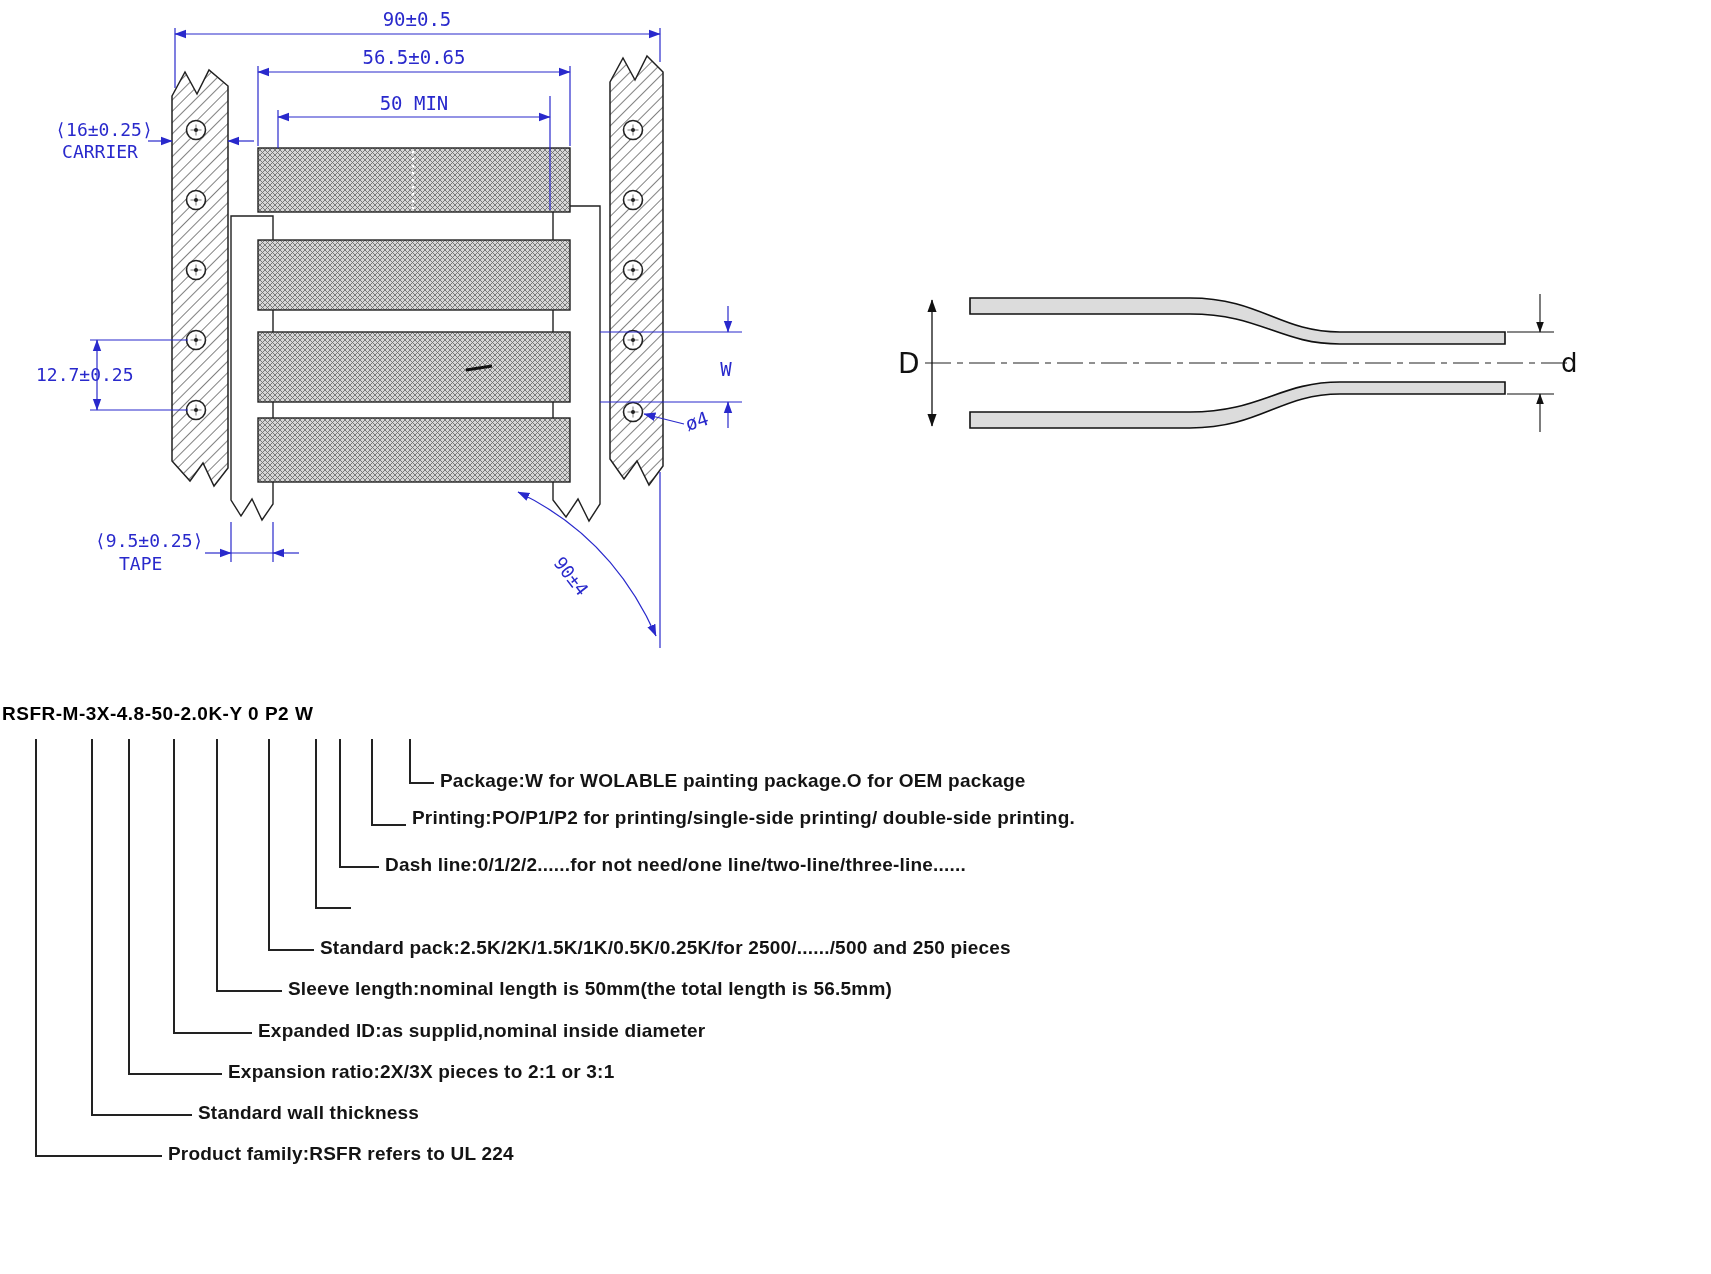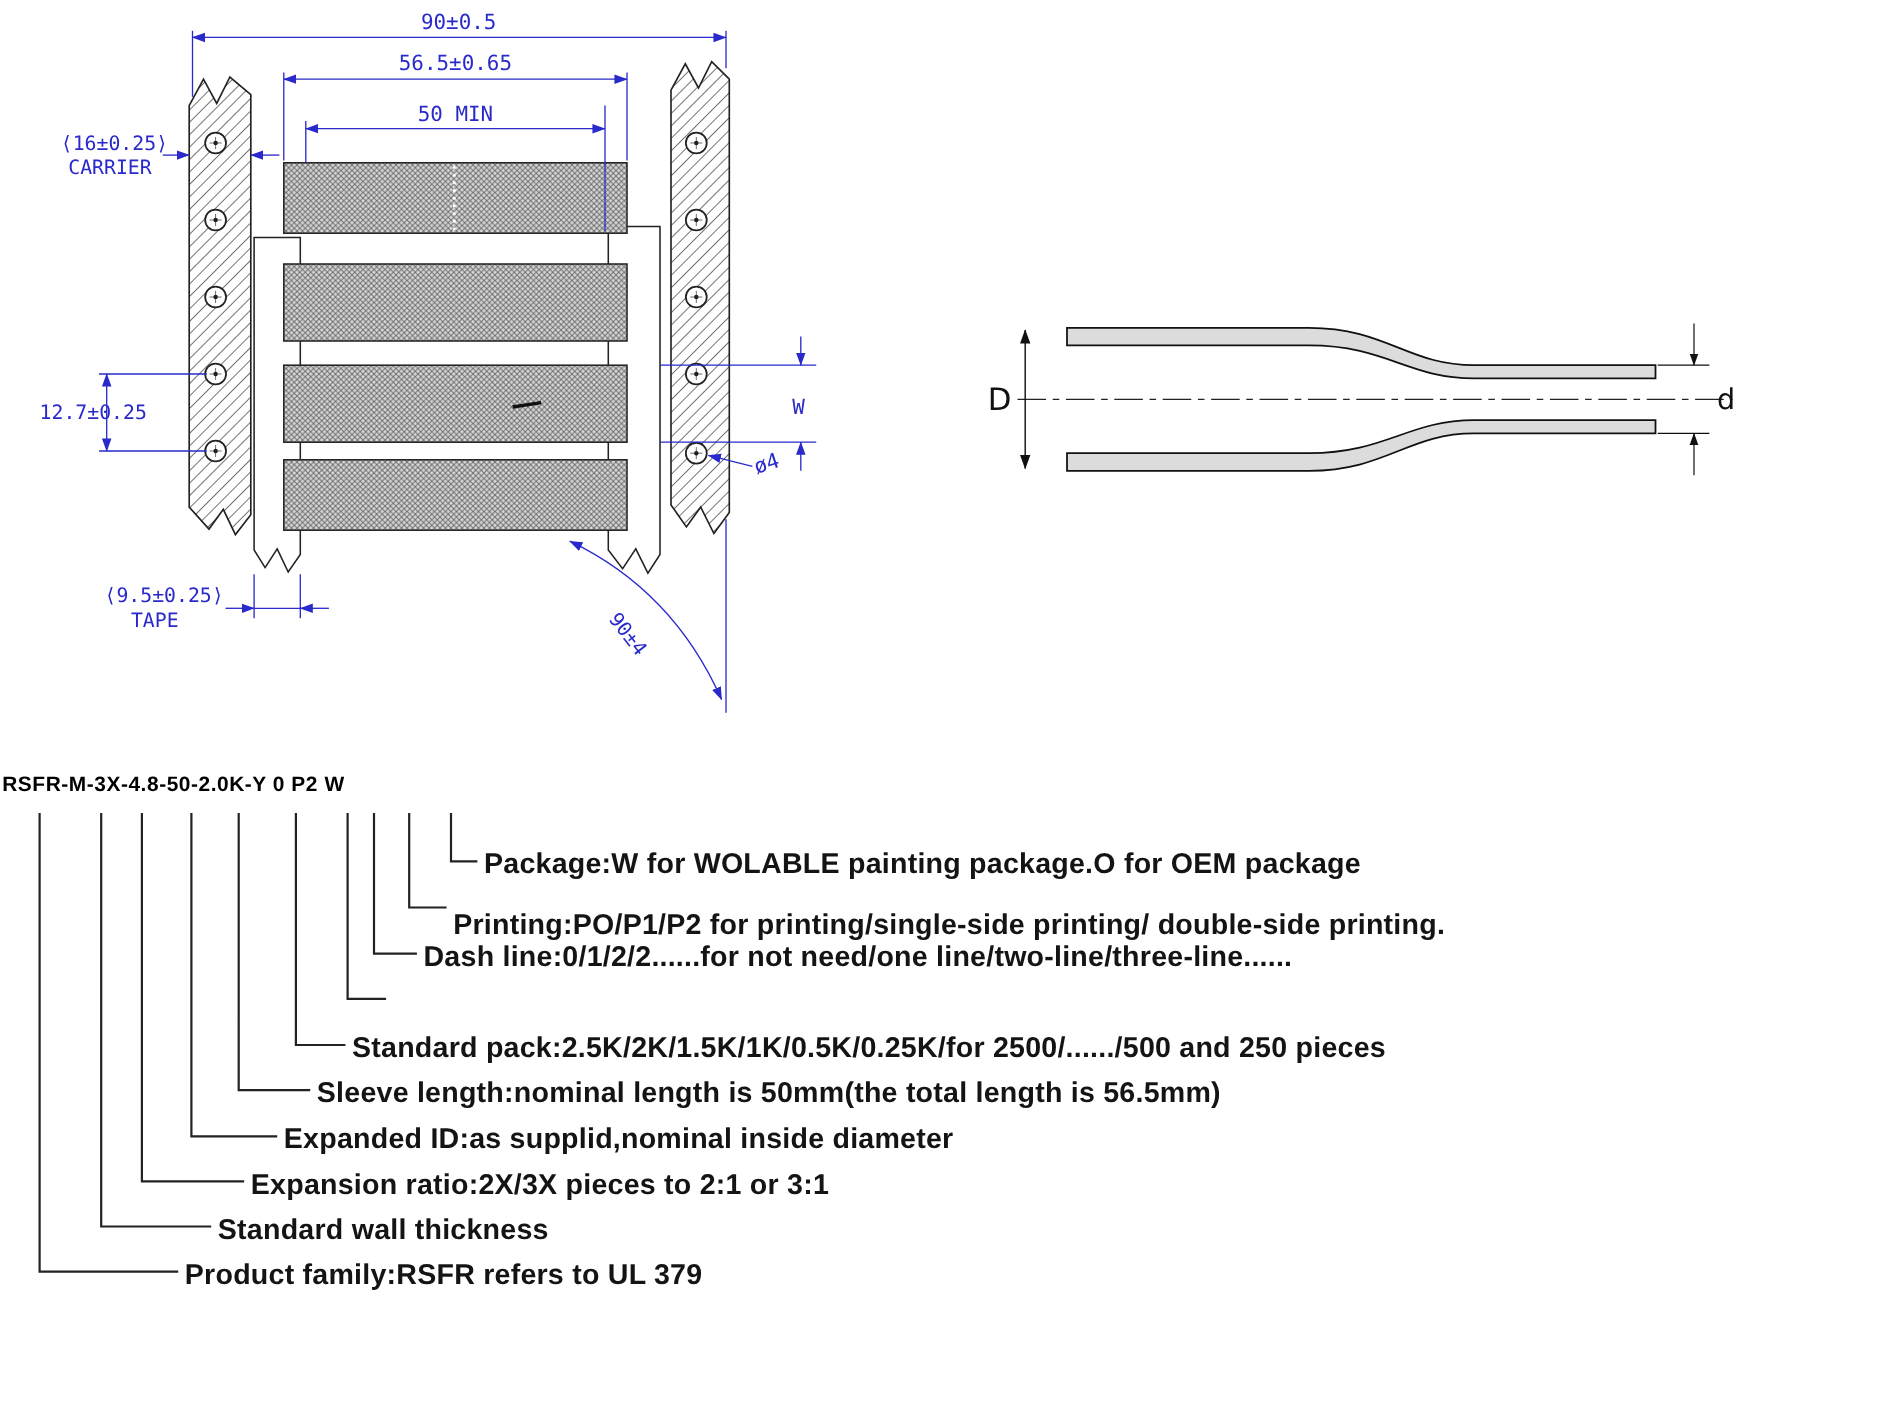--- a/index.html
+++ b/index.html
@@ -1,20 +1,20 @@
 <!DOCTYPE html>
 <html><head>
 <meta charset="utf-8">
 <style>
   html,body{margin:0;padding:0;background:#fff;}
   .canvas{position:relative;width:1711px;height:1274px;background:#ffffff;overflow:hidden;
           font-family:"Liberation Sans",sans-serif;color:#111;}
   .abs{position:absolute;}
   .dimtext{font-family:"DejaVu Sans Mono","DejaVu Sans",monospace;fill:#2929cc;}
-  .callout{position:absolute;font-size:26px;font-weight:600;color:#141414;white-space:nowrap;
+  .callout{position:absolute;font-size:19px;font-weight:600;color:#141414;white-space:nowrap;
            font-family:"Liberation Sans",sans-serif;letter-spacing:0.2px;}
   .partnum{position:absolute;left:2px;top:703px;font-size:19px;font-weight:700;color:#000;
            white-space:nowrap;letter-spacing:0.5px;}
   svg{display:block;}
 </style>
 </head>
 <body>
 
 <div class="canvas">
 
@@ -170,22 +170,22 @@
       <path d="M269,2 V213 H314"></path>
       <path d="M217,2 V254 H282"></path>
       <path d="M174,2 V296 H252"></path>
       <path d="M129,2 V337 H222"></path>
       <path d="M92,2  V378 H192"></path>
       <path d="M36,2  V419 H162"></path>
     </g>
   </svg>
 
   <div class="callout" style="left:440px;top:770px">Package:W for WOLABLE painting package.O for OEM package</div>
-  <div class="callout" style="left:412px;top:825px">Printing:PO/P1/P2 for printing/single-side printing/ double-side printing.</div>
+  <div class="callout" style="left:412px;top:807px">Printing:PO/P1/P2 for printing/single-side printing/ double-side printing.</div>
   <div class="callout" style="left:385px;top:854px">Dash line:0/1/2/2......for not need/one line/two-line/three-line......</div>
   <div class="callout" style="left:320px;top:937px">Standard pack:2.5K/2K/1.5K/1K/0.5K/0.25K/for 2500/....../500 and 250 pieces</div>
   <div class="callout" style="left:288px;top:978px">Sleeve length:nominal length is 50mm(the total length is 56.5mm)</div>
   <div class="callout" style="left:258px;top:1020px">Expanded ID:as supplid,nominal inside diameter</div>
   <div class="callout" style="left:228px;top:1061px">Expansion ratio:2X/3X pieces to 2:1 or 3:1</div>
   <div class="callout" style="left:198px;top:1102px">Standard wall thickness</div>
-  <div class="callout" style="left:168px;top:1143px">Product family:RSFR refers to UL 379</div>
+  <div class="callout" style="left:168px;top:1143px">Product family:RSFR refers to UL 224</div>
 
 </div>
 
 </body></html>

